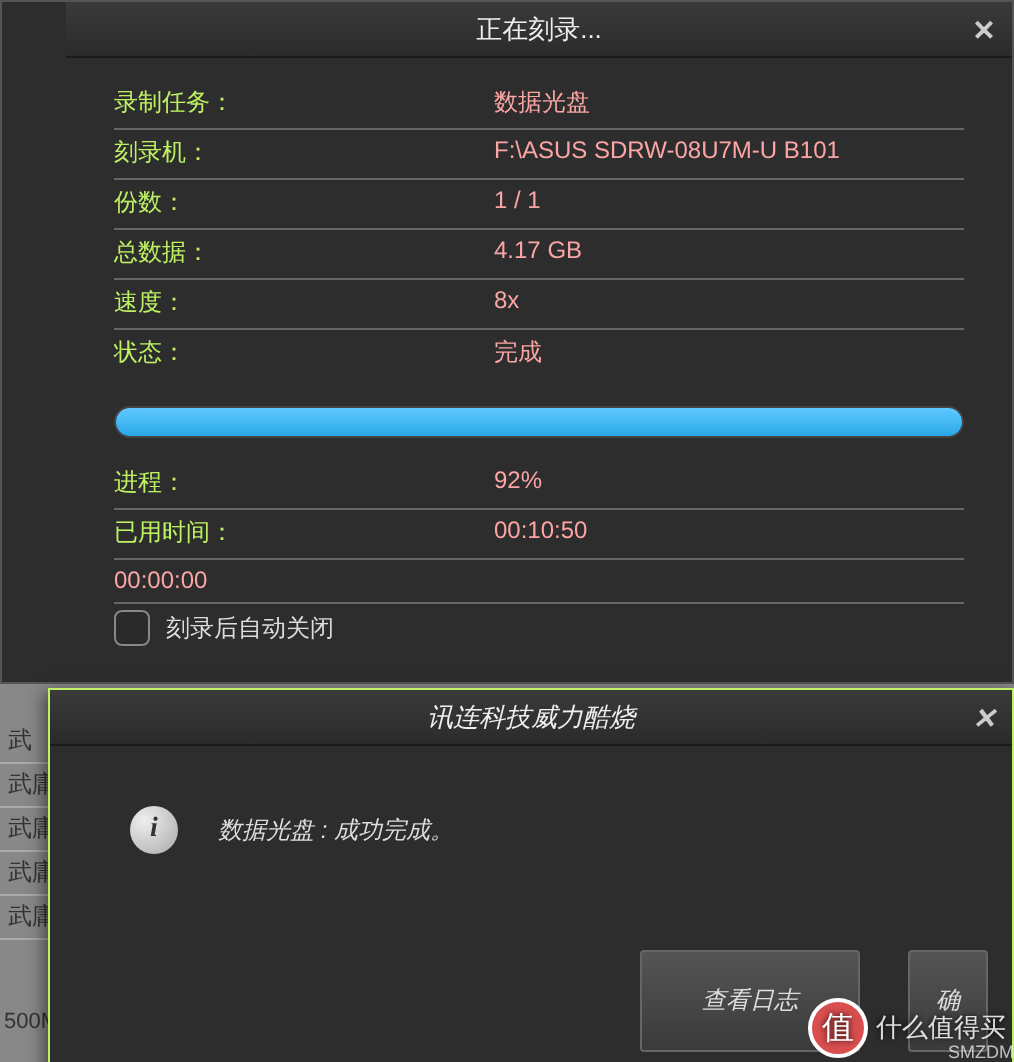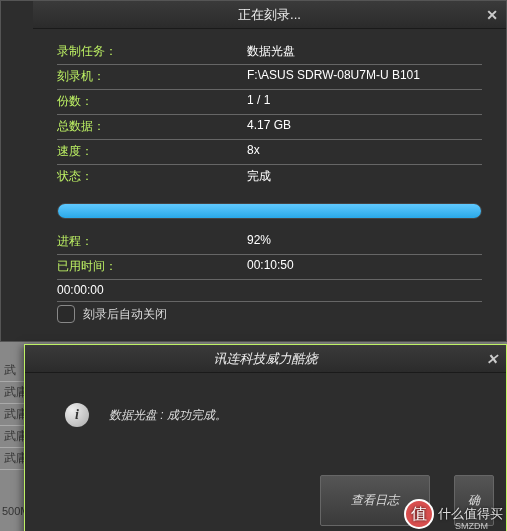--- a/index.html
+++ b/index.html
@@ -67,21 +67,21 @@
     .info-row {
       display: flex;
       margin-bottom: 4px;
       font-size: 12px;
     }
     .info-label {
       width: 190px;
       color: #bef264;
     }
     .info-value {
-      color: #ffffff;
+      color: #fca5a5;
     }
     .divider {
       border-top: 1px solid #666;
       margin: 3px 0;
     }
     .progress-wrap {
       margin: 18px 0 14px 0;
     }
     .progress-bar {
       height: 16px;
@@ -174,21 +174,21 @@
       display: flex;
       align-items: center;
       justify-content: center;
       font-size: 16px;
       margin-right: 4px;
       border: 2px solid #fff;
     }
     .watermark-sub {
       position: absolute;
       bottom: 0;
-      right: 19px;
+      right: 0;
       font-size: 9px;
       color: rgba(255,255,255,0.7);
     }
     .footer-bar {
       position: absolute;
       bottom: 14px;
       left: 0;
       width: 60px;
       color: #333;
       font-size: 11px;

